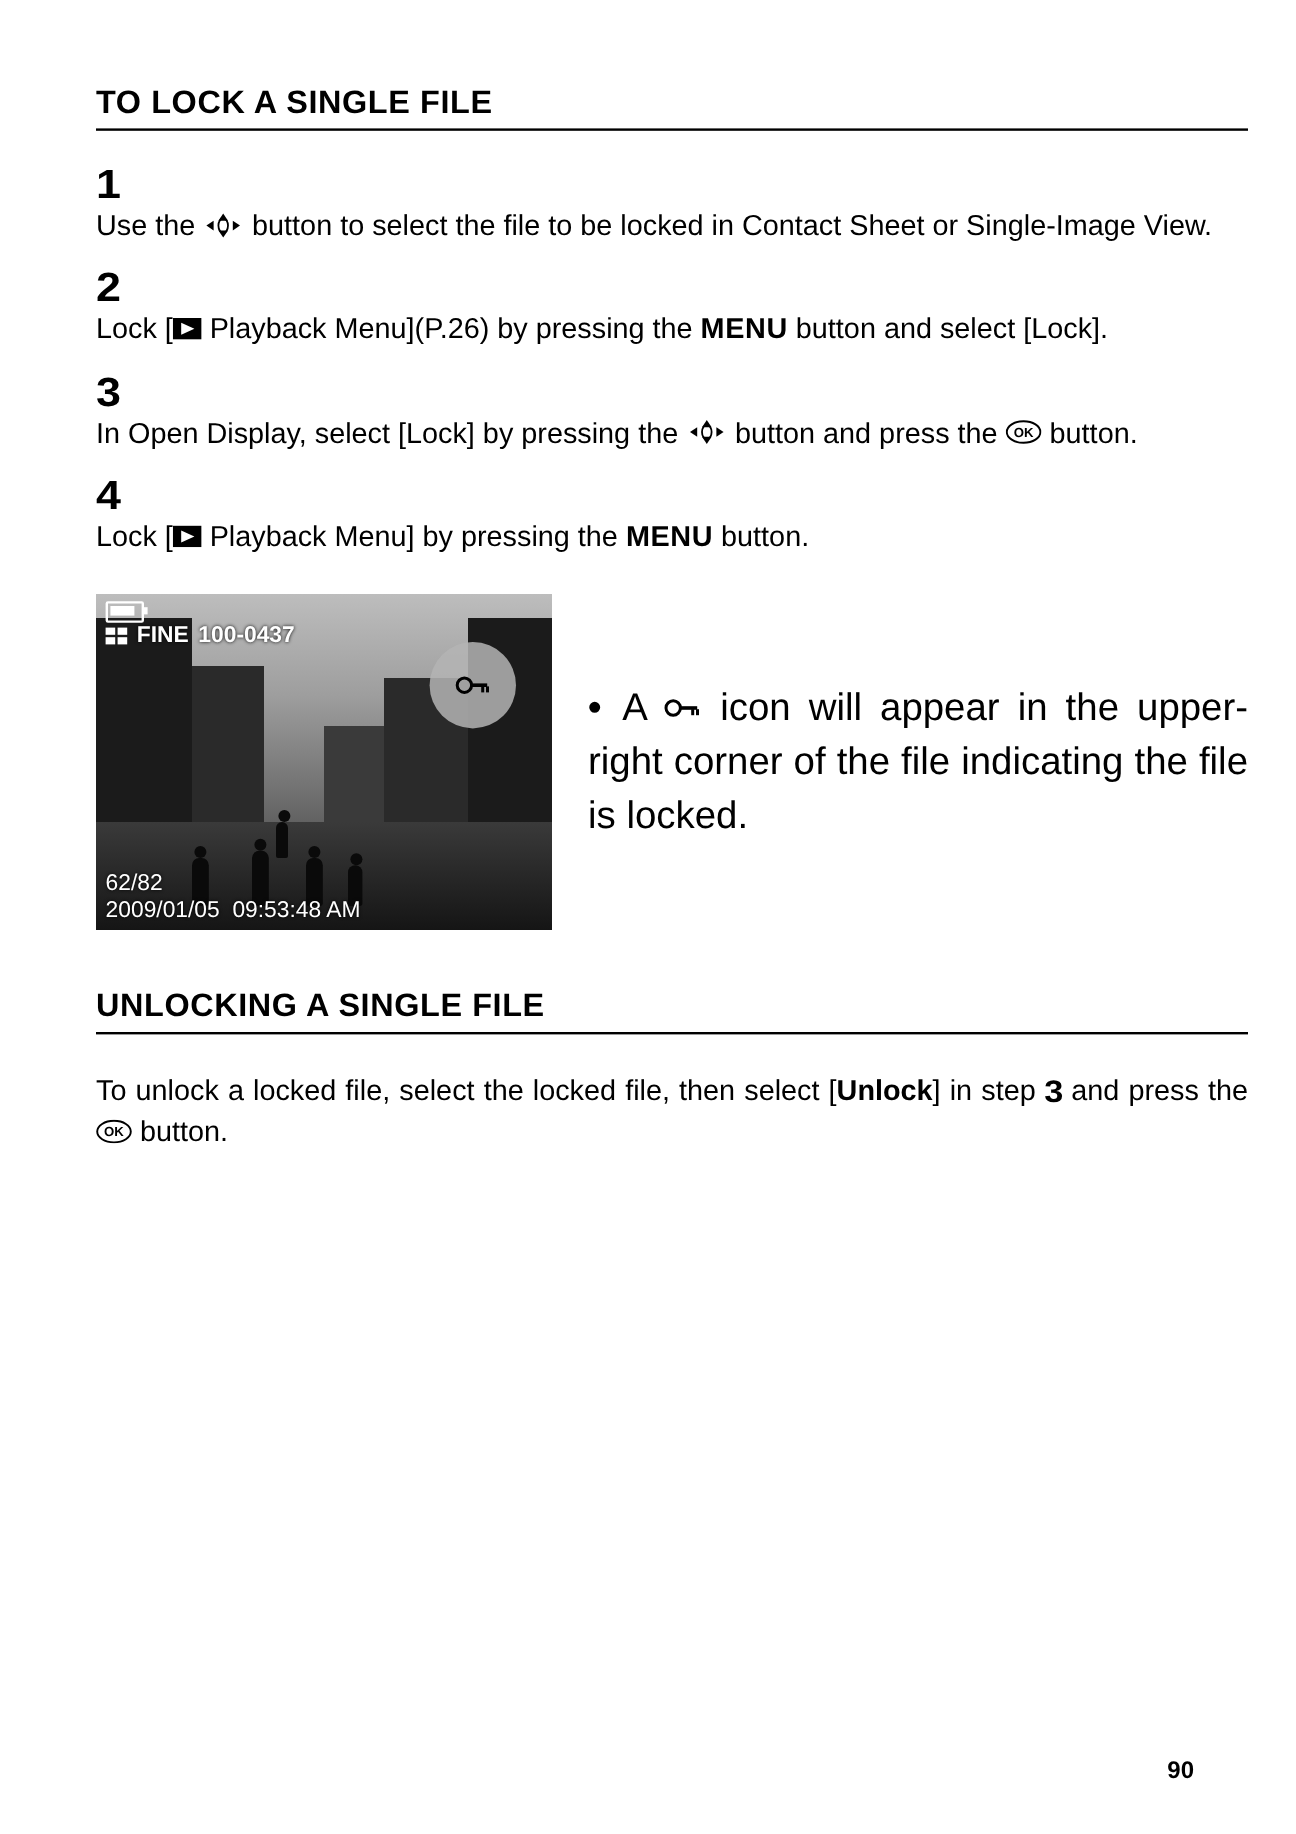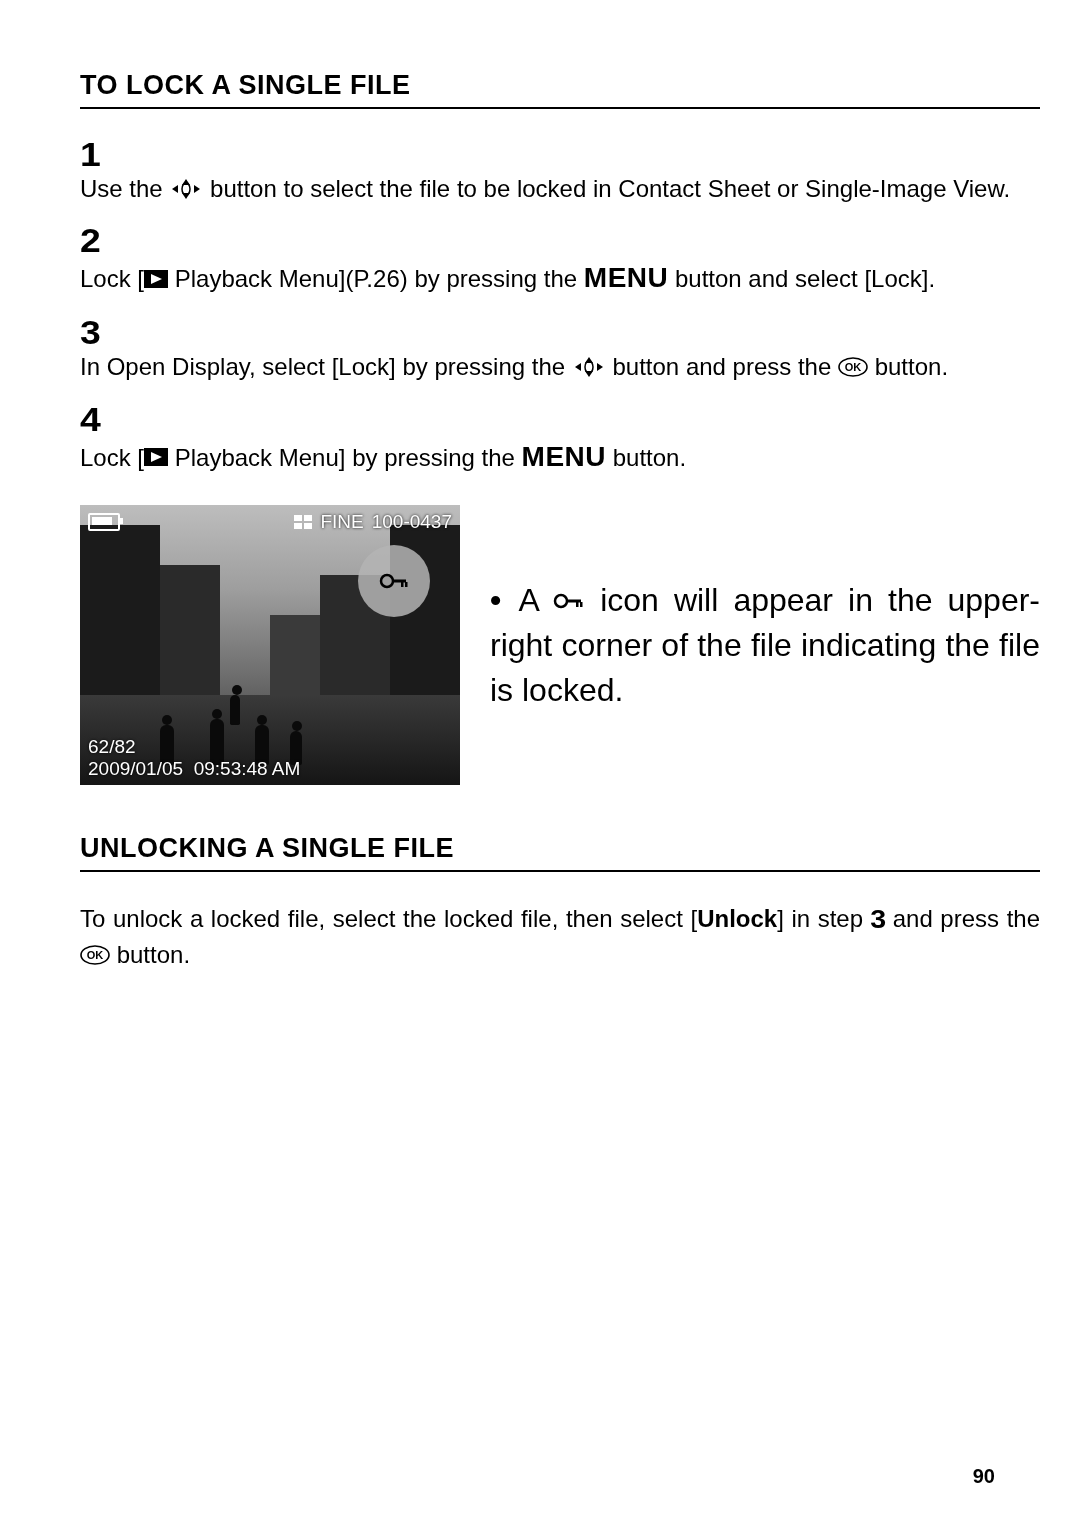--- a/index.html
+++ b/index.html
@@ -35,21 +35,21 @@
     transform: scaleX(1.1);
     transform-origin: left;
     letter-spacing: -1px;
   }
   .step-body {
     font-size: 24px;
     line-height: 1.35;
     text-align: justify;
   }
   .step-body b { font-weight: normal; }
-  .menu-label { font-weight: bold; font-size: 28px; letter-spacing: 0.5px; }
+  .menu-label { font-weight: bold; font-size: 24px; letter-spacing: 0.5px; }
 
   
   .ic {
     display: inline-block;
     vertical-align: middle;
     position: relative;
     top: -2px;
   }
   .ic svg { display: block; }
 
@@ -104,24 +104,24 @@
   .scene .p2{ left:130px; height:46px;}
   .scene .p3{ left:175px;}
   .scene .p4{ left:210px; height:34px; width:12px;}
   .scene .p5{ left:150px; height:30px; width:10px; bottom:60px;}
 
   .shot-top {
     position: absolute;
     top: 6px; left: 8px; right: 8px;
     display: flex;
     justify-content: space-between;
-    align-items: center;
-    font-weight: 400;
+    font-weight: 700;
     font-size: 19px;
     text-shadow: 0 0 3px #000;
+    flex-direction: column;
   }
   .battery {
     display:inline-block; width:28px; height:14px;
     border:2px solid #fff; border-radius:2px; position:relative;
   }
   .battery::after{
     content:""; position:absolute; right:-5px; top:3px; width:3px; height:6px; background:#fff;
   }
   .battery::before{
     content:""; position:absolute; left:2px; top:2px; width:20px; height:8px; background:#fff;

